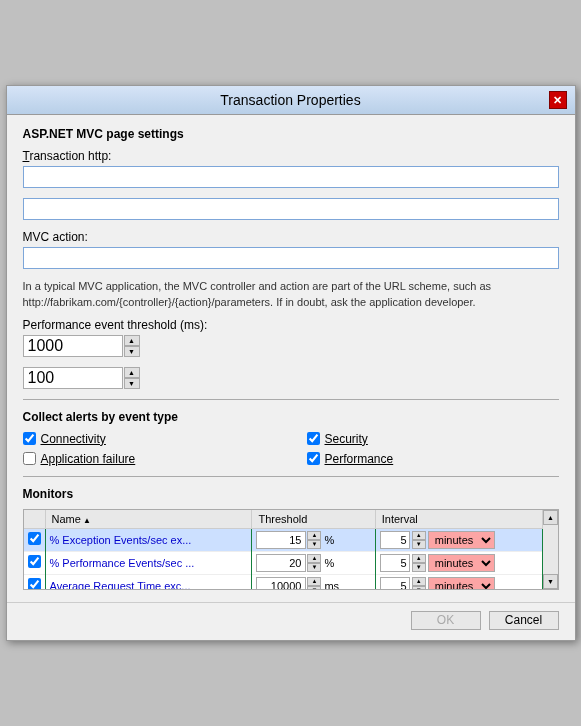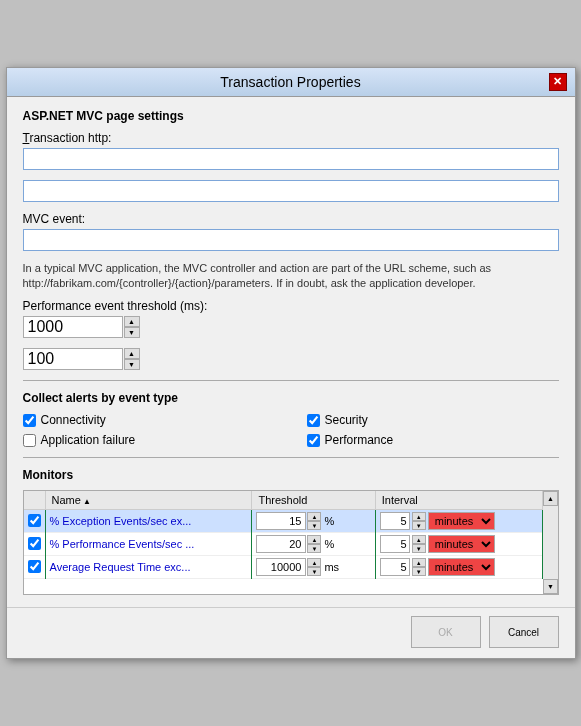--- a/index.html
+++ b/index.html
@@ -118,39 +118,40 @@
       line-height: 1;
     }
     .checkboxes-section {
       margin-bottom: 10px;
     }
     .checkbox-grid {
       display: grid;
       grid-template-columns: 1fr 1fr;
       gap: 6px 32px;
       margin-top: 4px;
+      text-decoration: underline;
     }
     .checkbox-item {
       display: flex;
       align-items: center;
       gap: 5px;
       font-size: 12px;
     }
     .checkbox-item input[type="checkbox"] {
       width: 13px;
       height: 13px;
       cursor: pointer;
     }
     .monitors-section {
       margin-top: 4px;
     }
     .monitors-table-container {
       border: 1px solid #aaa;
       background: white;
-      height: 105px;
+      height: 81px;
       overflow: hidden;
       position: relative;
     }
     .monitors-table {
       width: 100%;
       border-collapse: collapse;
       font-size: 11px;
     }
     .monitors-table thead th {
       background: #e8e8e8;
@@ -234,21 +235,21 @@
       height: 18px;
       border: 1px solid #aaa;
       font-size: 11px;
       text-align: right;
       padding: 0 2px;
     }
     .interval-select {
       height: 18px;
       font-size: 11px;
       border: 1px solid #aaa;
-      background: #ef4444;
+      background: #fca5a5;
       padding: 0 2px;
     }
     .scrollbar-vertical {
       position: absolute;
       right: 0;
       top: 0;
       bottom: 0;
       width: 15px;
       background: #f0f0f0;
       border-left: 1px solid #aaa;
@@ -275,24 +276,24 @@
     .footer-buttons {
       display: flex;
       justify-content: flex-end;
       gap: 8px;
       padding: 8px 16px 10px;
       background: #f0f0f0;
       border-top: 1px solid #ccc;
     }
     .footer-btn {
       width: 70px;
-      height: 32px;
+      height: 19px;
       border: 1px solid #aaa;
       background: #e8e8e8;
-      font-size: 10px;
+      font-size: 12px;
       cursor: pointer;
       display: flex;
       align-items: center;
       justify-content: center;
     }
     .footer-btn.ok-btn {
       color: #aaa;
     }
   </style>
 </head>
@@ -315,21 +316,21 @@
         <u>T</u><span>ransaction http:</span>
       </div>
       <input class="text-input" type="text" value="" style="">
     </div>
 
     <div class="field-group">
       <input class="text-input" type="text" value="" style="">
     </div>
 
     <div class="field-group">
-      <div class="field-label">MVC event:</div>
+      <div class="field-label">MVC action:</div>
       <input class="text-input" type="text" value="" style="">
     </div>
 
     <div class="info-text">In a typical MVC application, the MVC controller and action are part of the URL scheme, such as http://fabrikam.com/{controller}/{action}/parameters. If in doubt, ask the application developer.</div>
 
     <div class="field-group">
       <div class="field-label">Performance event threshold (ms):</div>
       <div class="spinner-group">
         <input class="spinner-input" type="text" value="1000" style="">
         <div class="spinner-buttons">

